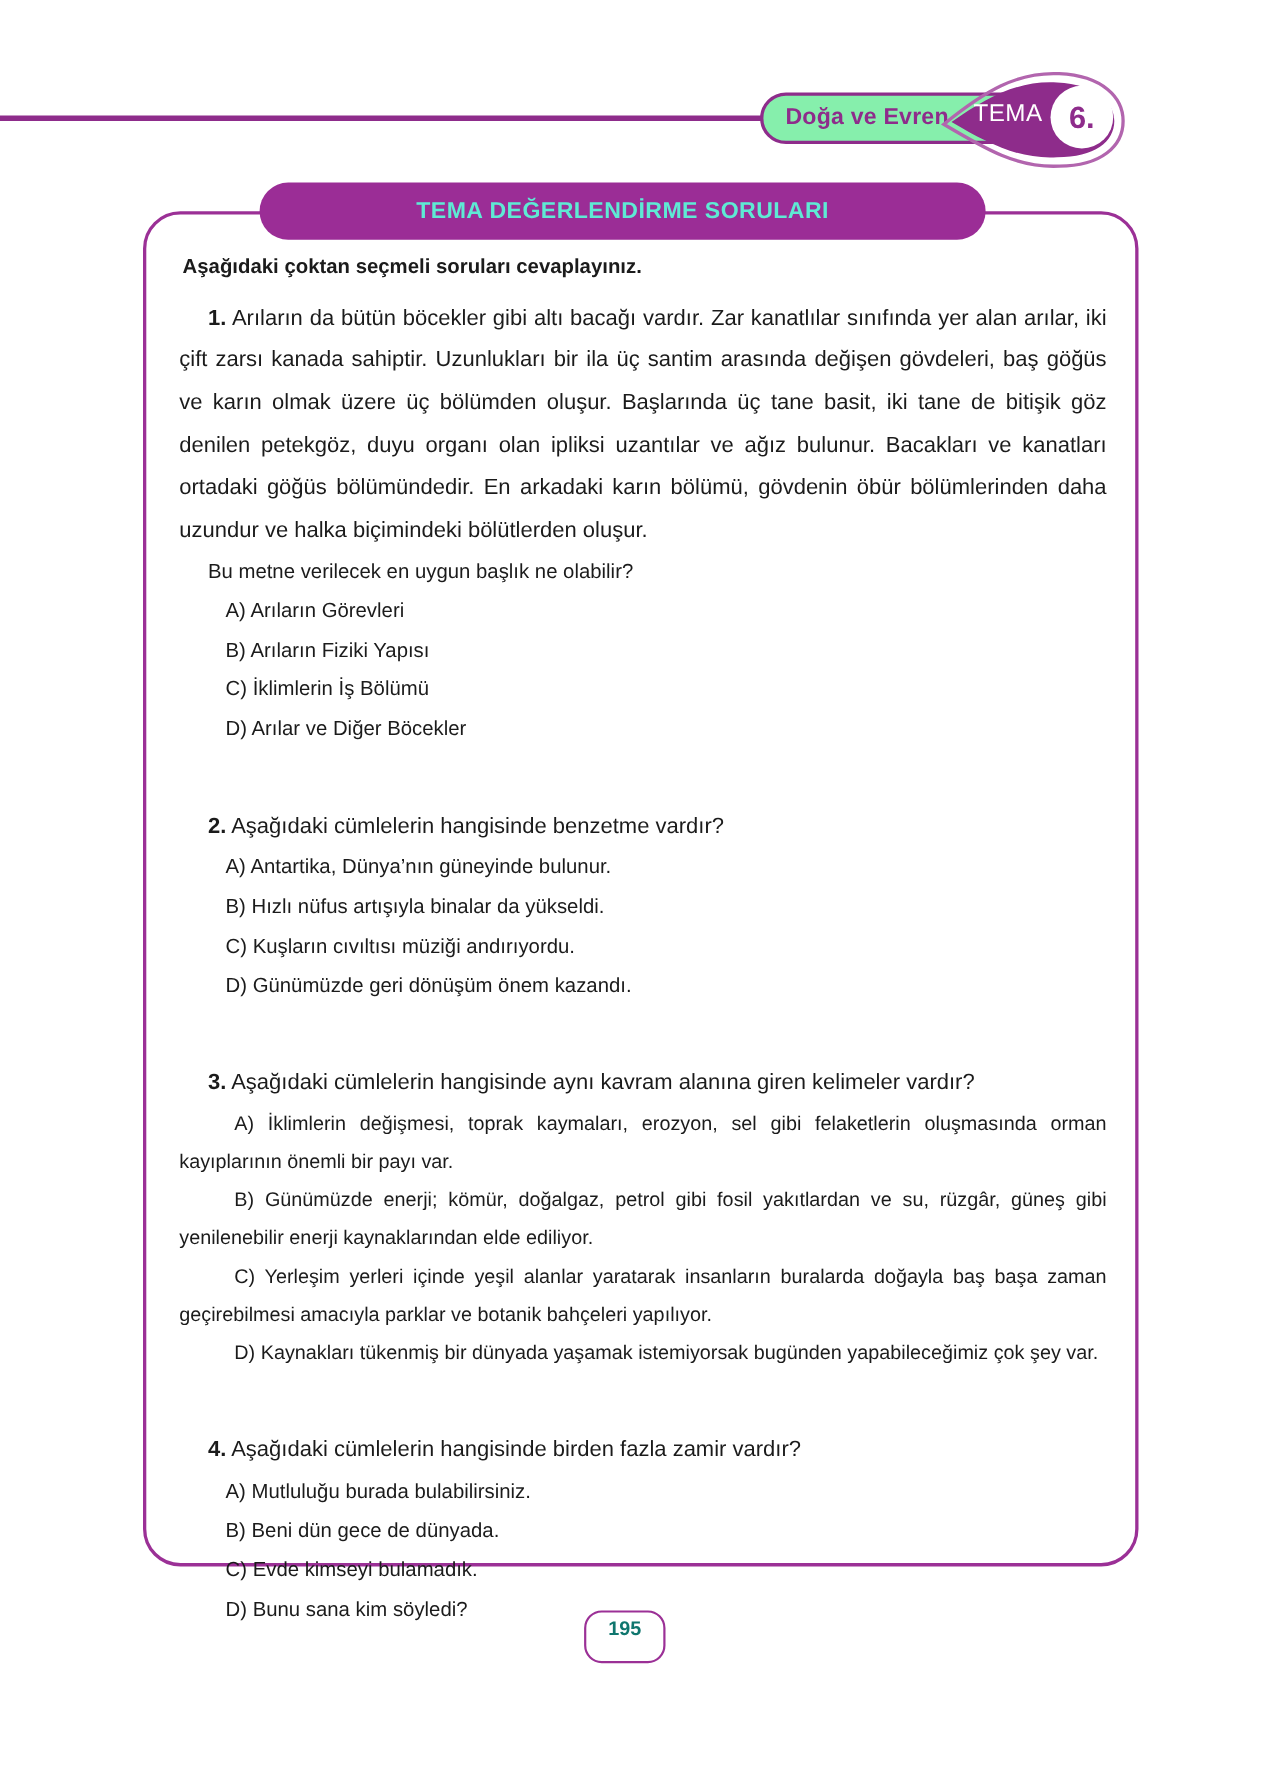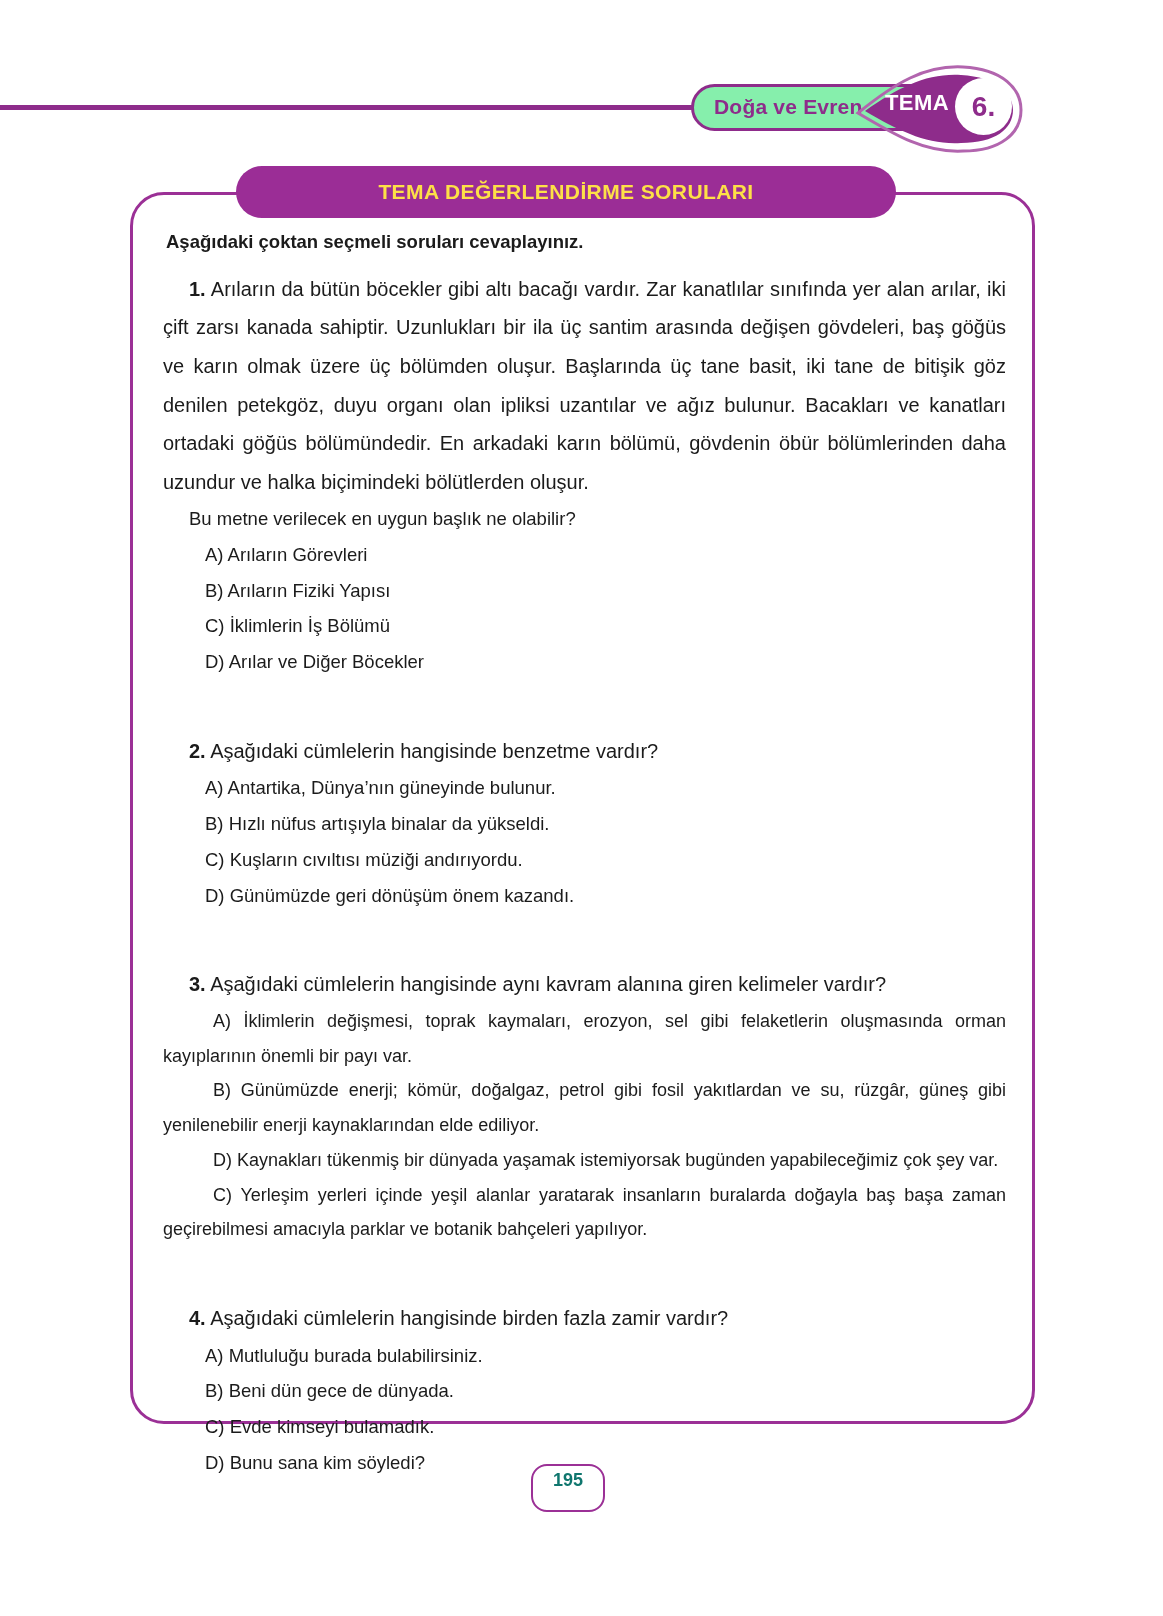--- a/index.html
+++ b/index.html
@@ -61,21 +61,21 @@
     width: 168px;
     height: 90px;
     z-index: 4;
   }
   .tema-leaf-outline svg { display:block; }
   .tema-word {
     position: absolute;
     left: 885px;
     top: 90px;
     font-size: 22px;
-    font-weight: bold;
+    font-weight: normal;
     color: #ffffff;
     letter-spacing: 0.4px;
     z-index: 6;
     white-space: nowrap;
   }
   .tema-circle {
     position: absolute;
     left: 955px;
     top: 78px;
     width: 57px;
@@ -117,21 +117,21 @@
     width: 660px;
     height: 52px;
     border-radius: 26px;
     background: #9B2D96;
     z-index: 2;
     display: flex;
     align-items: center;
     justify-content: center;
   }
   .card-title-text {
-    color: #fde047;
+    color: #5eead4;
     font-size: 21px;
     font-weight: bold;
     letter-spacing: 0.4px;
   }
 
   
   .card-body {
     position: absolute;
     left: 163px;
     top: 228px;
@@ -244,22 +244,22 @@
     <p class="opt">C) Kuşların cıvıltısı müziği andırıyordu.</p>
     <p class="opt">D) Günümüzde geri dönüşüm önem kazandı.</p>
   </div>
 
   <div class="gap-lg"></div>
 
   <div class="q-block">
     <p class="q-stem"><span class="qnum">3.</span> <span>Aşağıdaki cümlelerin hangisinde aynı kavram alanına giren kelimeler vardır?</span></p>
     <p class="opt-just">A) İklimlerin değişmesi, toprak kaymaları, erozyon, sel gibi felaketlerin oluşmasında orman kayıplarının önemli bir payı var.</p>
     <p class="opt-just">B) Günümüzde enerji; kömür, doğalgaz, petrol gibi fosil yakıtlardan ve su, rüzgâr, güneş gibi yenilenebilir enerji kaynaklarından elde ediliyor.</p>
+    <p class="opt-just">C) Yerleşim yerleri içinde yeşil alanlar yaratarak insanların buralarda doğayla baş başa zaman geçirebilmesi amacıyla parklar ve botanik bahçeleri yapılıyor.</p>
     <p class="opt-just">D) Kaynakları tükenmiş bir dünyada yaşamak istemiyorsak bugünden yapabileceğimiz çok şey var.</p>
-    <p class="opt-just">C) Yerleşim yerleri içinde yeşil alanlar yaratarak insanların buralarda doğayla baş başa zaman geçirebilmesi amacıyla parklar ve botanik bahçeleri yapılıyor.</p>
   </div>
 
   <div class="gap-lg"></div>
 
   <div class="q-block">
     <p class="q-stem"><span class="qnum">4.</span> <span>Aşağıdaki cümlelerin hangisinde birden fazla zamir vardır?</span></p>
     <p class="opt">A) Mutluluğu burada bulabilirsiniz.</p>
     <p class="opt">B) Beni dün gece de dünyada.</p>
     <p class="opt">C) Evde kimseyi bulamadık.</p>
     <p class="opt">D) Bunu sana kim söyledi?</p>

